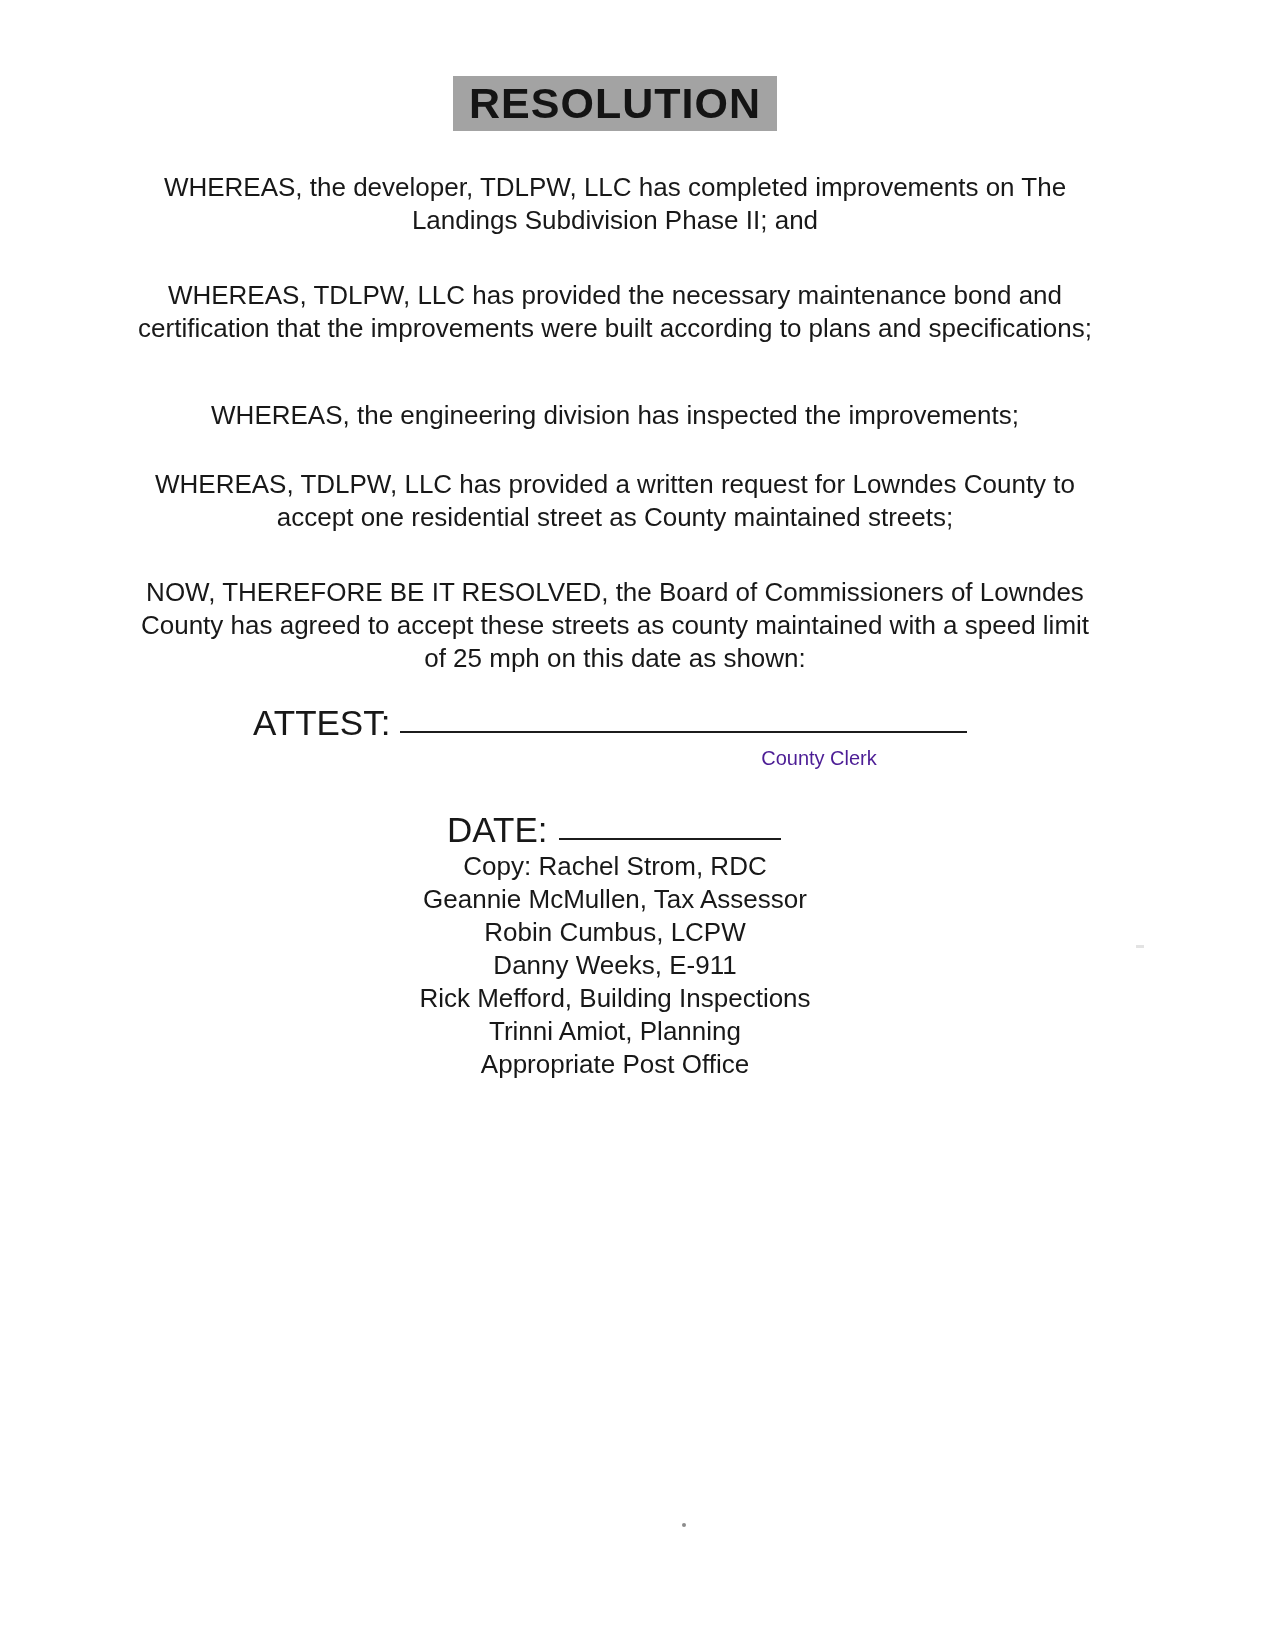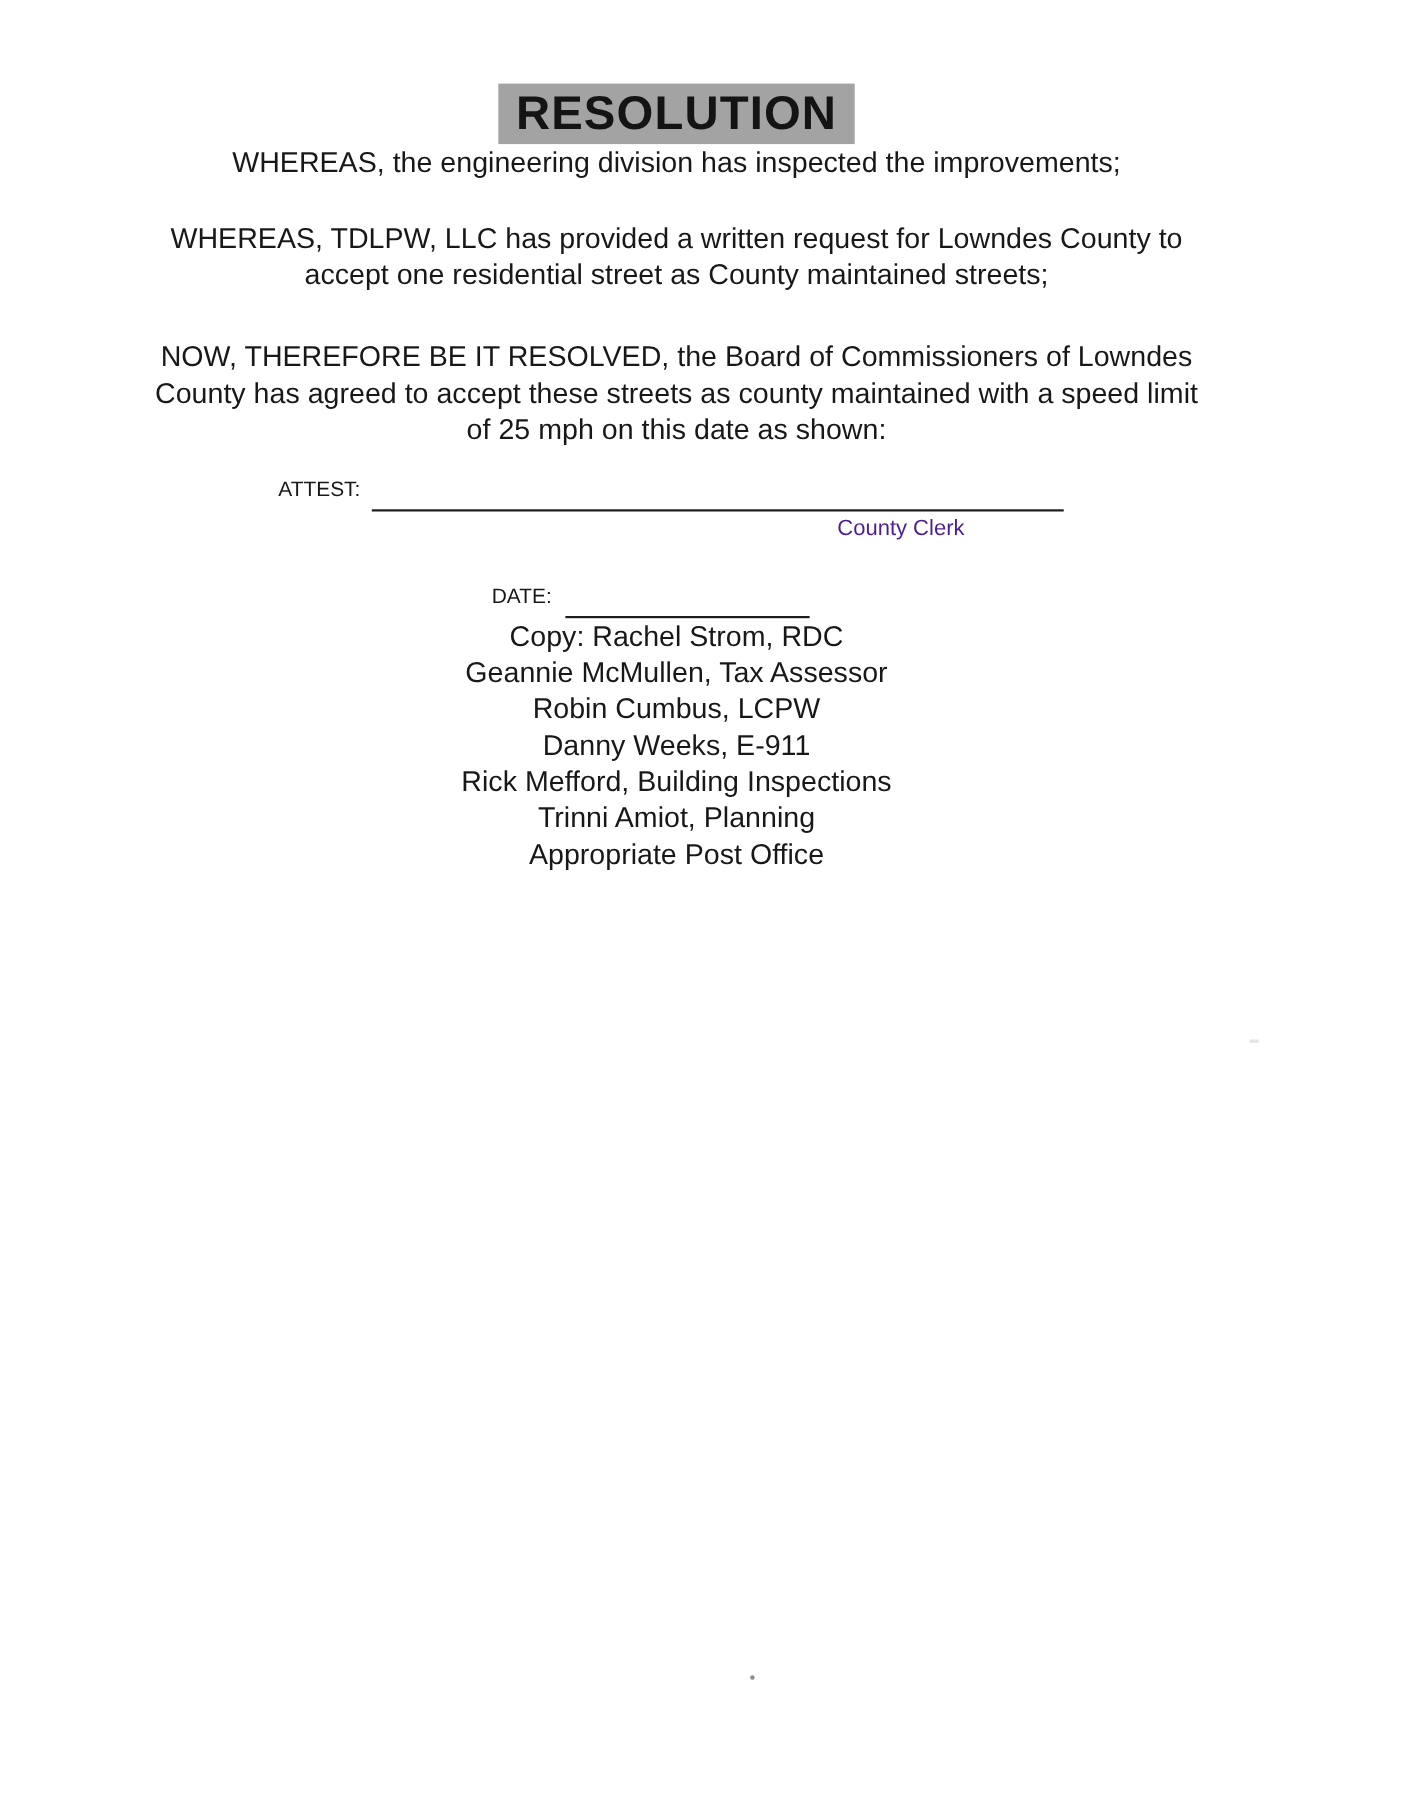--- a/index.html
+++ b/index.html
@@ -49,21 +49,21 @@
     text-align: left;
     margin-top: 0;
   }
   .attest-row {
     display: flex;
     align-items: baseline;
     padding-left: 118px;
     padding-right: 128px;
   }
   .attest-label, .date-label {
-    font-size: 19px;
+    font-size: 35px;
     color: #181818;
     white-space: nowrap;
   }
   .sig-line {
     flex: 1 1 auto;
     margin-left: 10px;
     border-bottom: 2px solid #1c1c1c;
     height: 28px;
     align-self: flex-start;
   }
@@ -114,21 +114,23 @@
     background: #e3e3e3;
   }
 </style>
 </head>
 <body>
 
 <div class="page">
 
   <h1 class="doc-title">RESOLUTION</h1>
 
+  <p class="para para-1">WHEREAS, the developer, TDLPW, LLC has completed improvements on The Landings Subdivision Phase II; and</p>
 
+  <p class="para para-2">WHEREAS, TDLPW, LLC has provided the necessary maintenance bond and certification that the improvements were built according to plans and specifications;</p>
 
   <p class="para para-3">WHEREAS, the engineering division has inspected the improvements;</p>
 
   <p class="para para-4">WHEREAS, TDLPW, LLC has provided a written request for Lowndes County to accept one residential street as County maintained streets;</p>
 
   <p class="para para-5">NOW, THEREFORE BE IT RESOLVED, the Board of Commissioners of Lowndes County has agreed to accept these streets as county maintained with a speed limit of 25 mph on this date as shown:</p>
 
   <div class="attest-block">
     <div class="attest-row">
       <span class="attest-label">ATTEST:</span>

